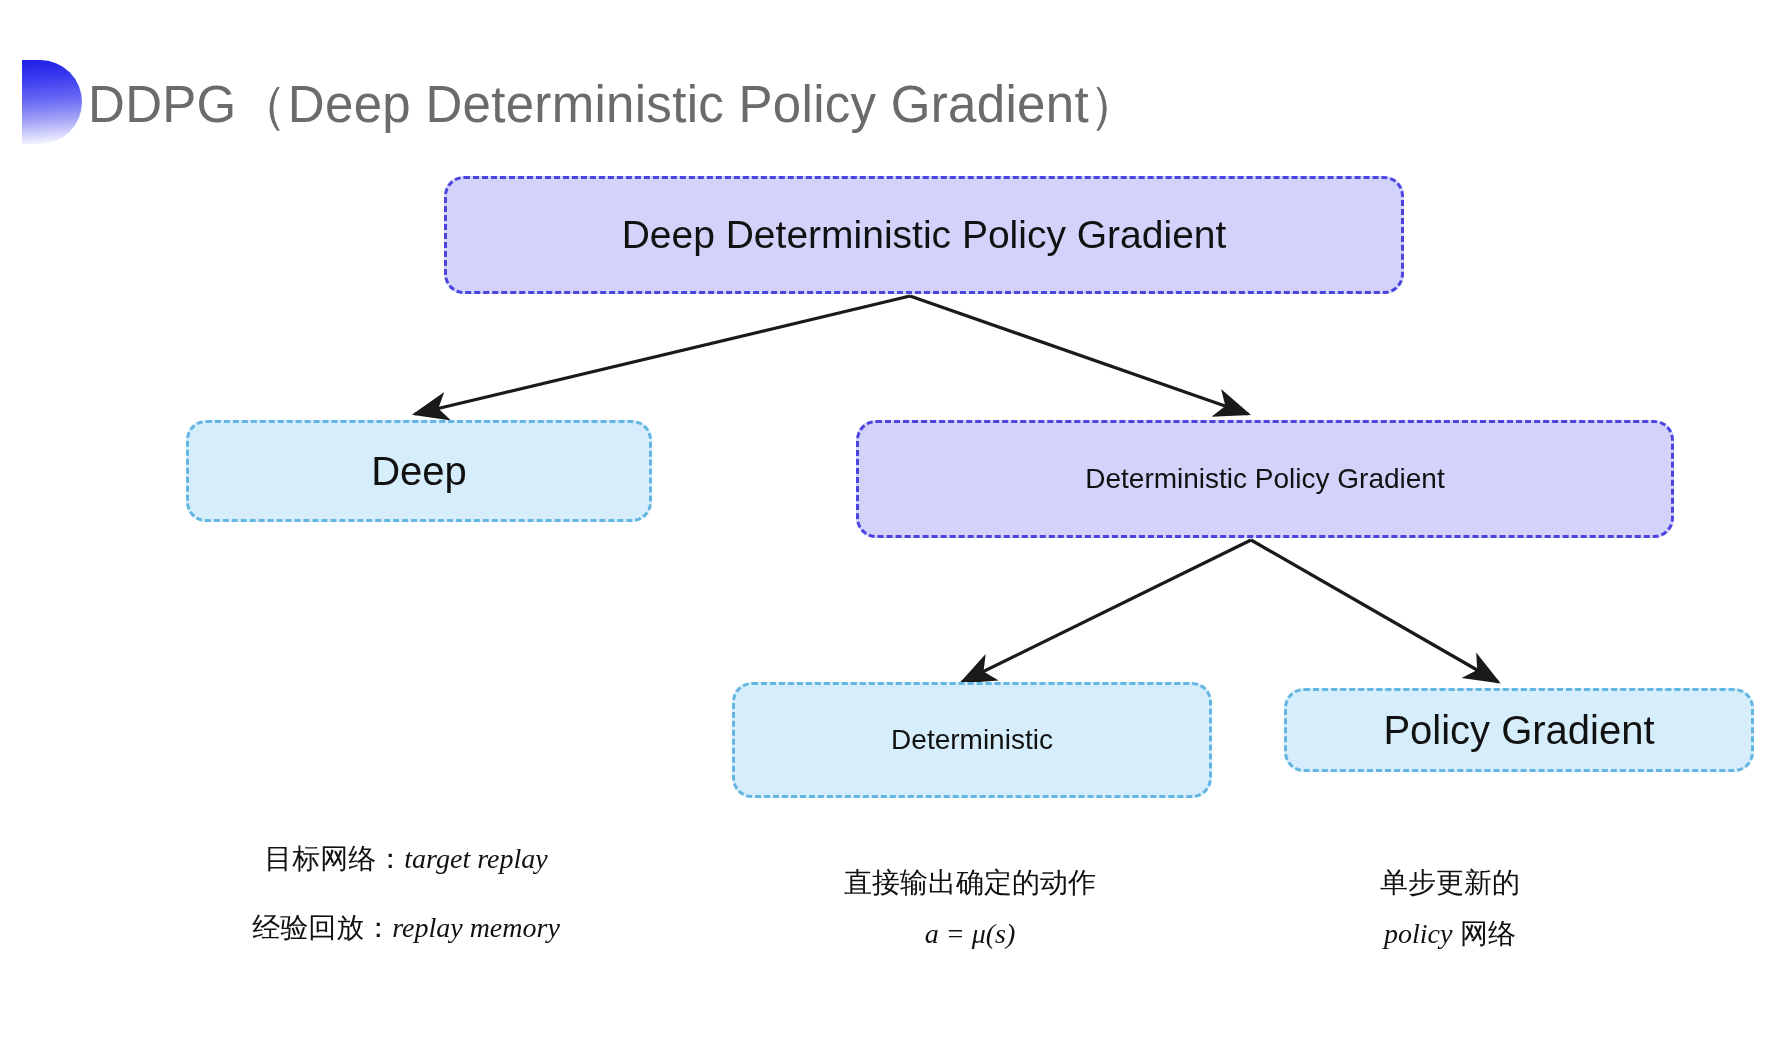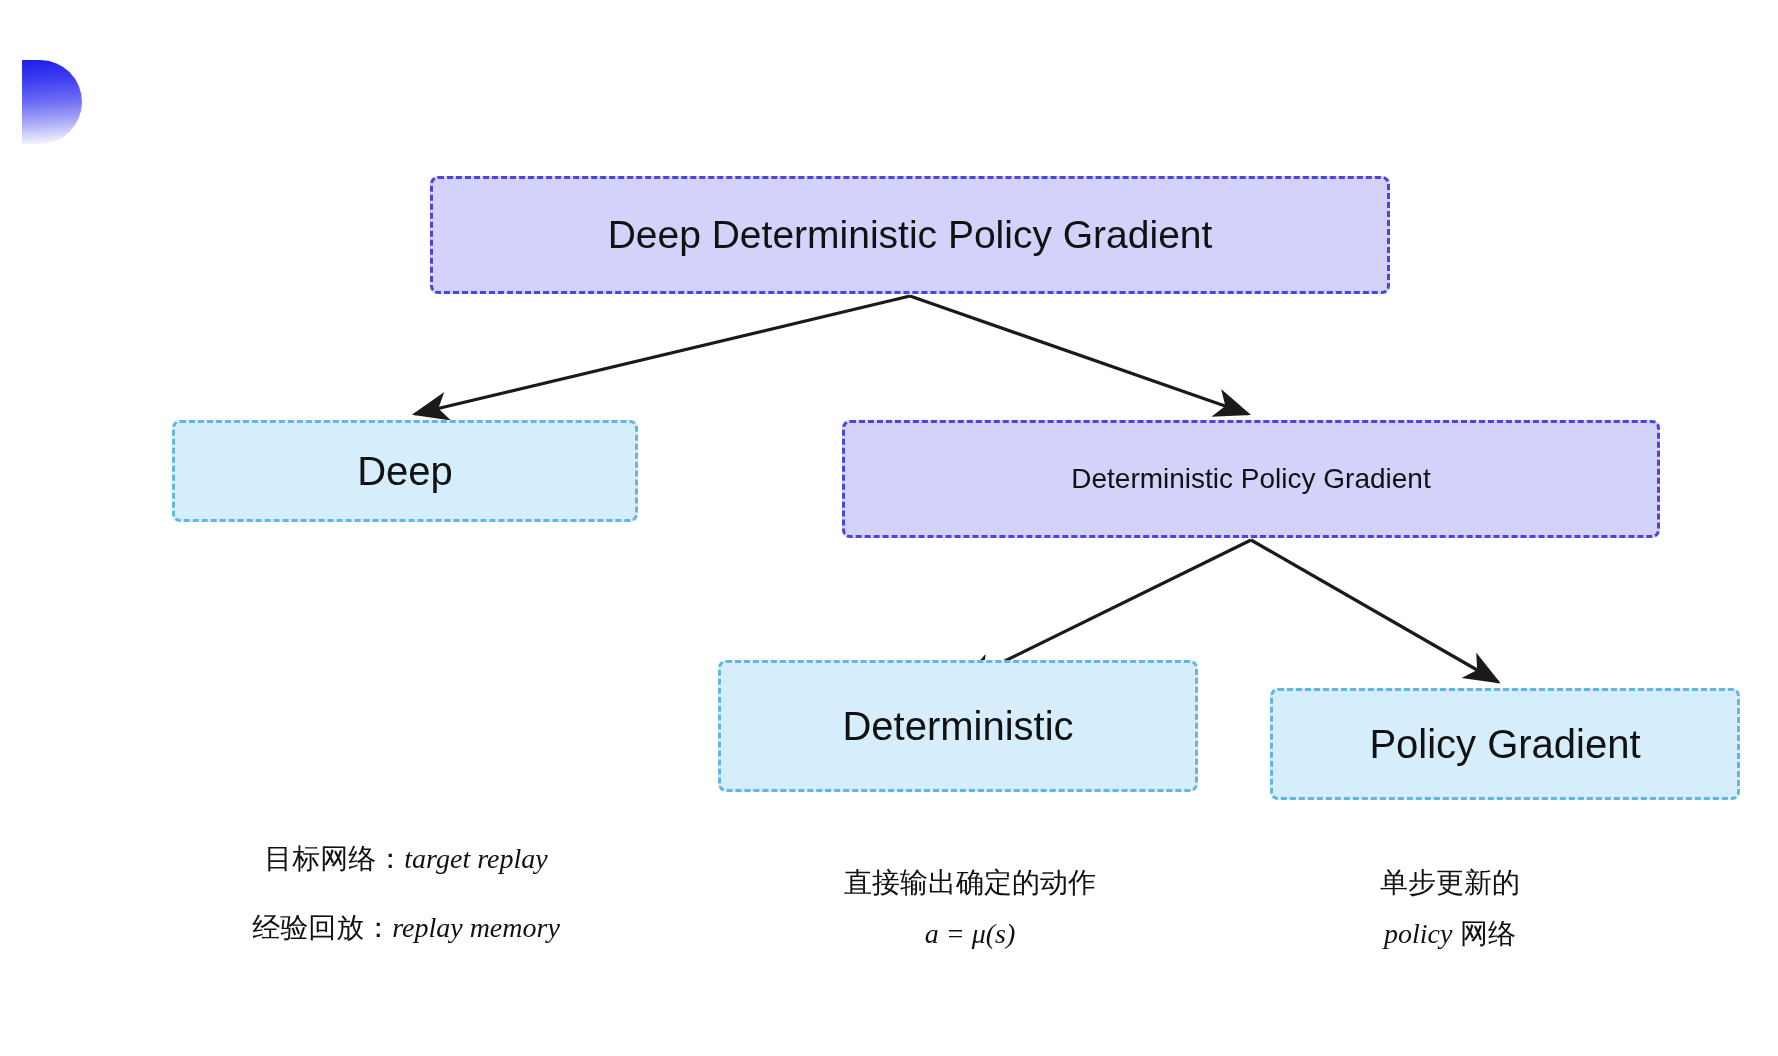--- a/index.html
+++ b/index.html
@@ -55,38 +55,39 @@
   }
 
   
   .node {
     position: absolute;
     box-sizing: border-box;
     display: flex;
     align-items: center;
     justify-content: center;
     text-align: left;
-    border-radius: 8px;
+    border-radius: 20px;
     color: #111111;
     font-weight: 400;
+    margin-left: 14px;
   }
   .node-purple {
     background: #d3d2fb;
     border: 3px dashed #4b44e0;
   }
   .node-cyan {
     background: #d6eefb;
     border: 3px dashed #64b6e2;
   }
 
   #node-root      { left: 430px; top: 176px; width: 960px; height: 118px; font-size: 39px; }
   #node-deep      { left: 172px; top: 420px; width: 466px; height: 102px; font-size: 40px; }
   #node-dpg       { left: 842px; top: 420px; width: 818px; height: 118px; font-size: 28px; }
-  #node-det       { left: 718px; top: 660px; width: 480px; height: 132px; font-size: 40px; }
-  #node-pg        { left: 1270px; top: 688px; width: 470px; height: 112px; font-size: 40px; }
+  #node-det       { left: 718px; top: 682px; width: 480px; height: 116px; font-size: 28px; }
+  #node-pg        { left: 1270px; top: 688px; width: 470px; height: 84px; font-size: 40px; }
 
   
   #arrows {
     position: absolute;
     left: 0;
     top: 0;
     width: 1778px;
     height: 1056px;
     pointer-events: none;
   }
@@ -130,20 +131,21 @@
 <body>
 
 <div id="slide">
 
   <div class="frame-edge frame-left"></div>
   <div class="frame-edge frame-right"></div>
   <div class="frame-edge frame-top"></div>
   <div class="frame-edge frame-bot"></div>
 
   <div class="title-deco"></div>
+  <div class="title-text">DDPG（Deep Deterministic Policy Gradient）</div>
 
   <svg id="arrows" viewBox="0 0 1778 1056" xmlns="http://www.w3.org/2000/svg">
     <defs>
       <marker id="ah" markerWidth="13" markerHeight="13" refX="10.5" refY="5.2" orient="auto" markerUnits="strokeWidth">
         <path d="M0,0.6 L11.5,5.2 L0,9.8 L3,5.2 Z" fill="#1a1a1a"></path>
       </marker>
     </defs>
 
     <line x1="910" y1="296" x2="415" y2="414" stroke="#1a1a1a" stroke-width="3.2" marker-end="url(#ah)"></line>
 

